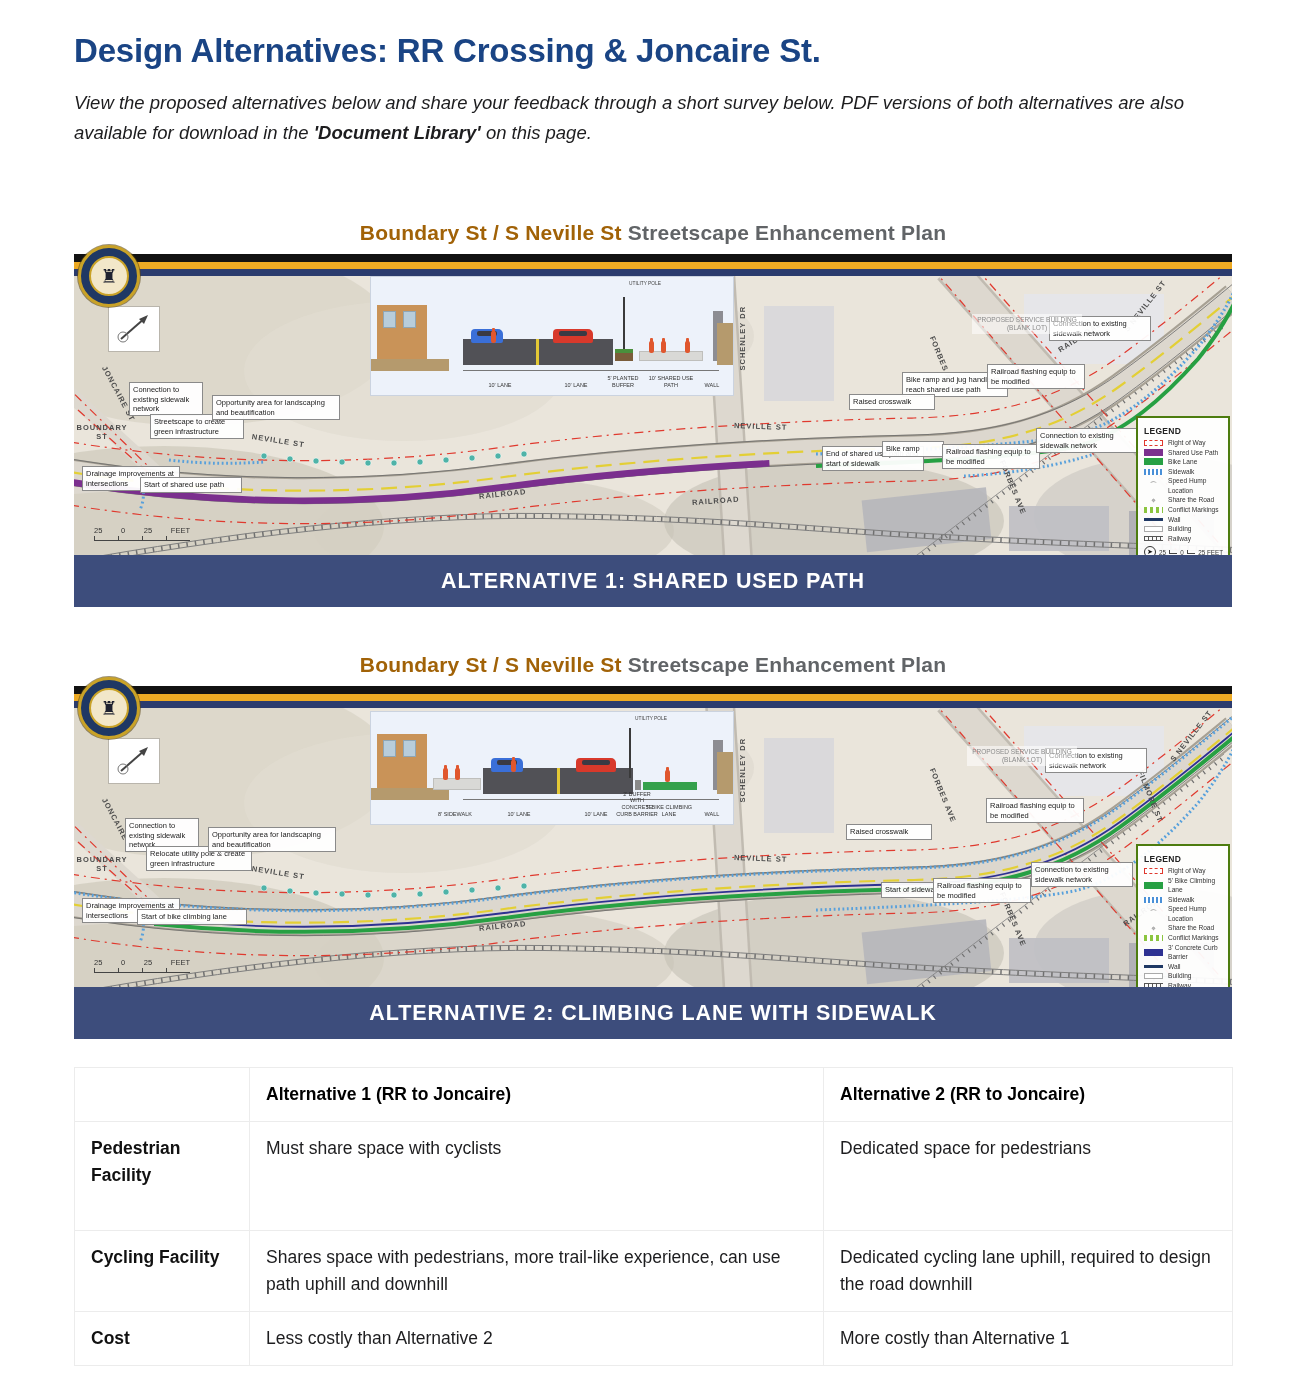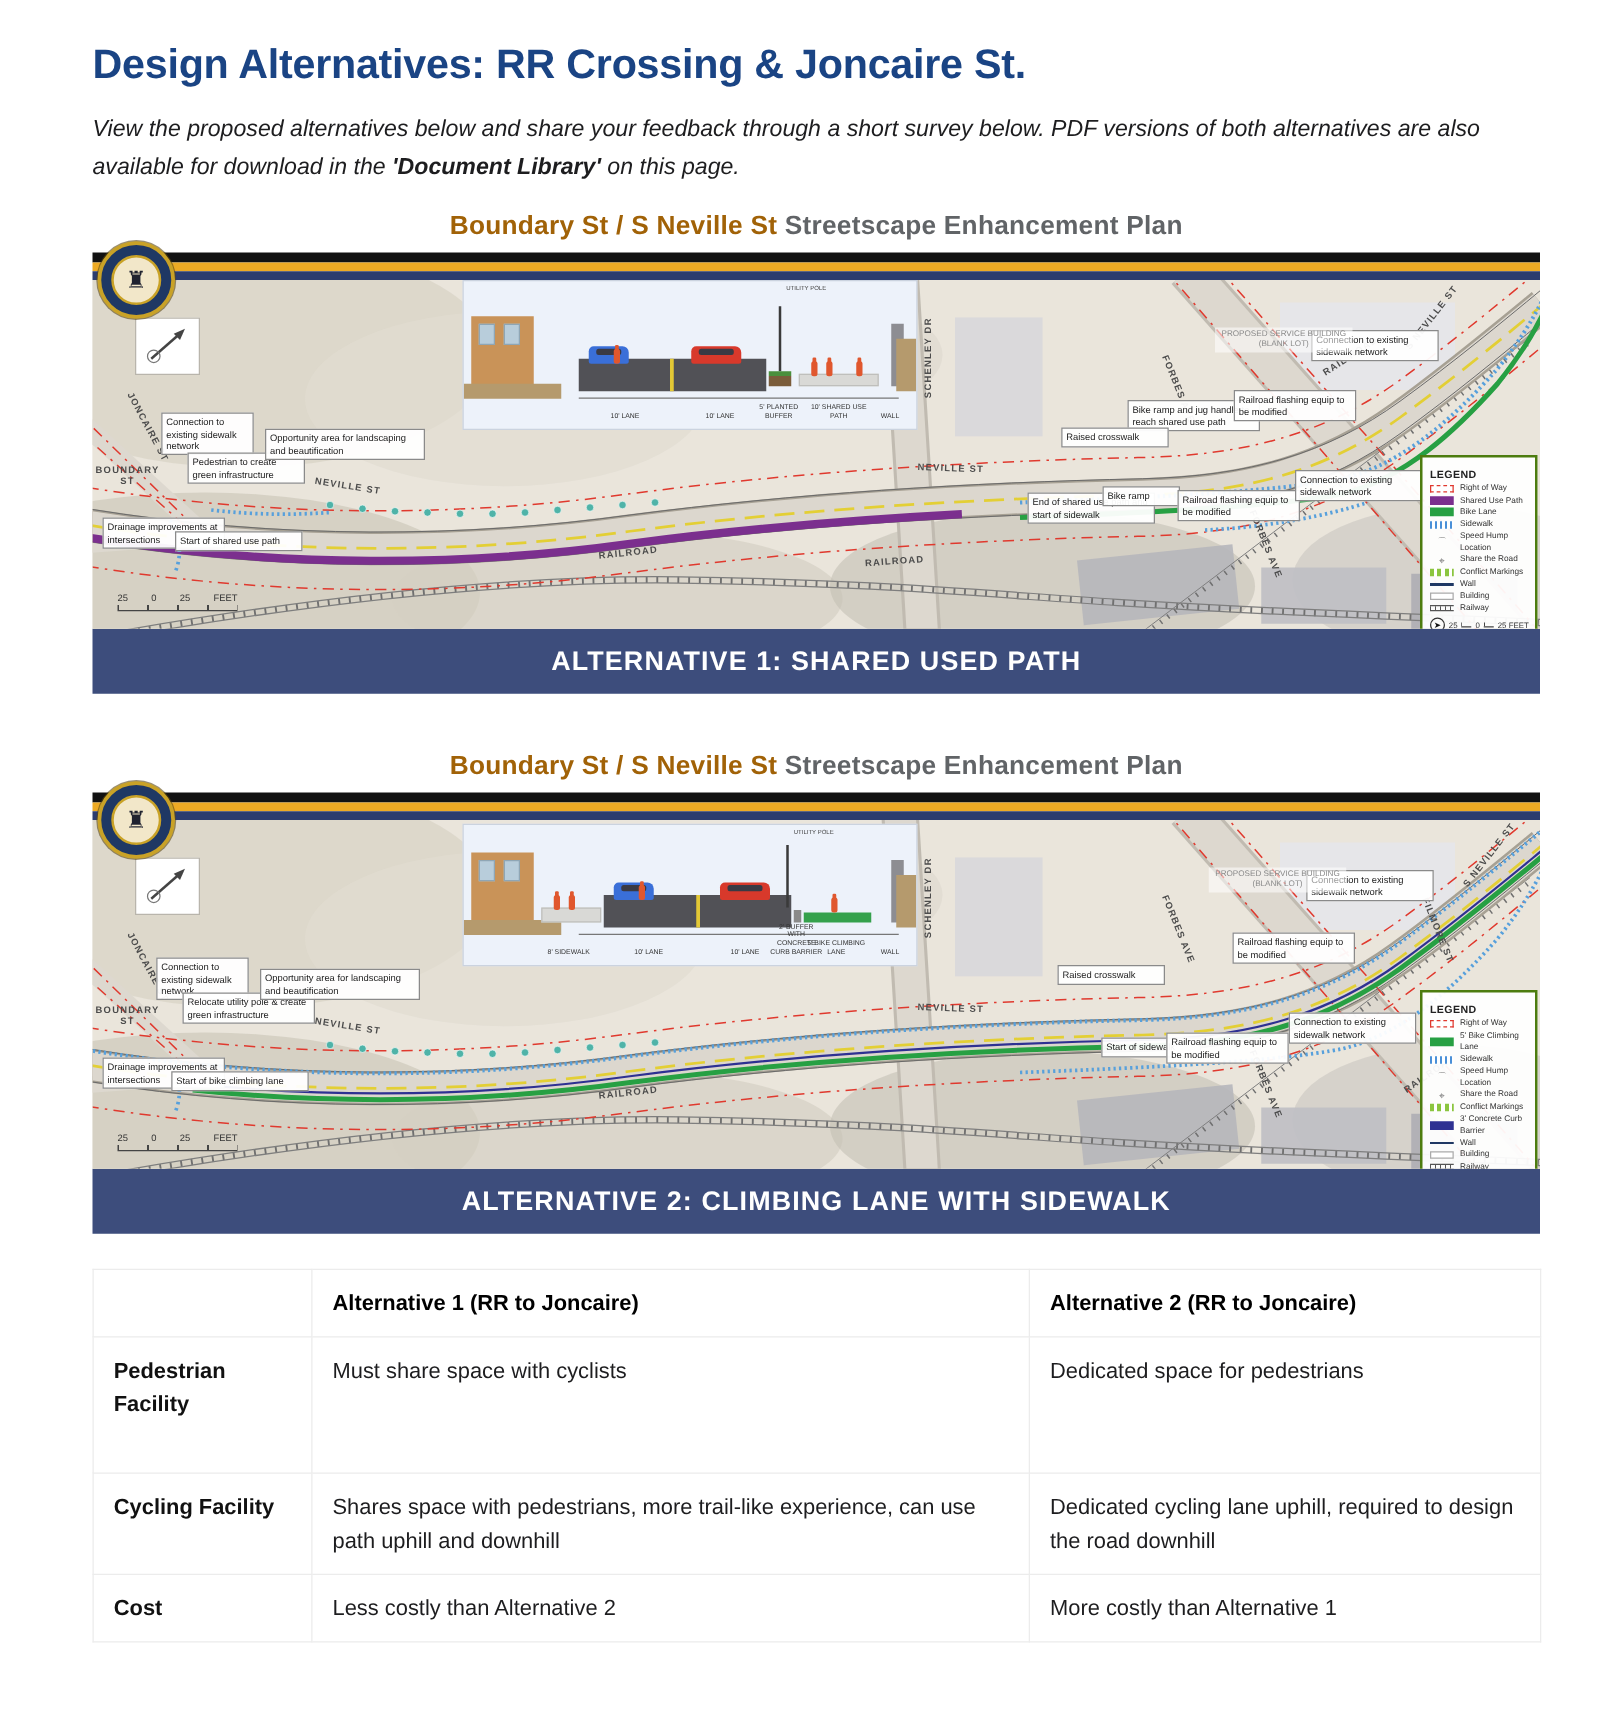--- a/index.html
+++ b/index.html
@@ -1,20 +1,20 @@
 <!DOCTYPE html>
 <html><head>
 <meta charset="utf-8">
 <style>
   html,body{margin:0;padding:0;background:#fff;}
   body{font-family:"Liberation Sans","DejaVu Sans",sans-serif;color:#1d1d1f;}
   .page{width:1298px;height:1380px;overflow:hidden;background:#fff;box-sizing:border-box;padding:26px 66px 0 74px;}
   h1.page-title{margin:6px 0 18px 0;font-size:33px;line-height:1.15;color:#1a4484;font-weight:bold;letter-spacing:-.2px;}
   p.intro{font-size:18.5px;line-height:1.55;margin:0 0 20px 0;max-width:1105px;}
-  p.note{font-size:18.5px;line-height:1.6;font-style:italic;margin:0 0 20px 0;max-width:1150px;}
+  p.note{font-size:18.5px;line-height:1.6;font-style:italic;margin:0 0 72px 0;max-width:1150px;}
   p.note strong{font-style:italic;}
 
   
   .map-figure{position:relative;width:1158px;margin:0 0 44px 0;}
   .map-figure.last{margin-bottom:28px;}
   .map-title{text-align:center;font-size:21px;padding:2px 0 9px 0;color:#616467;font-weight:600;letter-spacing:.2px;}
   .map-title b{color:#a16207;font-weight:bold;}
   .stripe{height:22px;display:flex;flex-direction:column;}
   .stripe .s1{height:8px;background:#121212;}
   .stripe .s2{height:7px;background:#edaa24;}
@@ -209,21 +209,21 @@
           <div class="abs cs-dimline"></div>
           <div class="abs cs-pole-label" style="left:258px;">UTILITY POLE</div>
           <div class="abs cs-dim" style="left:129px;width:42px;">10' LANE</div>
           <div class="abs cs-dim" style="left:205px;width:42px;">10' LANE</div>
           <div class="abs cs-dim" style="left:252px;width:44px;">5' PLANTED BUFFER</div>
           <div class="abs cs-dim" style="left:300px;width:56px;">10' SHARED USE PATH</div>
           <div class="abs cs-dim" style="left:341px;width:26px;">WALL</div>
         </div>
       <div class="callouts">
           <div class="callout" style="left: 55px; top: 106px; width: 66px;">Connection to existing sidewalk network</div>
-          <div class="callout" style="left: 76px; top: 138px; width: 86px;">Pedestrian to create green infrastructure</div>
+          <div class="callout" style="left: 76px; top: 138px; width: 86px;">Streetscape to create green infrastructure</div>
           <div class="callout" style="left: 138px; top: 119px; width: 120px;">Opportunity area for landscaping and beautification</div>
           <div class="callout" style="left: 8px; top: 190px; width: 90px;">Drainage improvements at intersections</div>
           <div class="callout" style="left: 66px; top: 201px; width: 94px;">Start of shared use path</div>
           <div class="callout" style="left: 828px; top: 96px; width: 98px;">Bike ramp and jug handle to reach shared use path</div>
           <div class="callout" style="left: 775px; top: 118px; width: 78px;">Raised crosswalk</div>
           <div class="callout" style="left: 913px; top: 88px; width: 90px;">Railroad flashing equip to be modified</div>
           <div class="callout" style="left: 975px; top: 40px; width: 94px;">Connection to existing sidewalk network</div>
           <div class="callout" style="left: 748px; top: 170px; width: 94px;">End of shared use path and start of sidewalk</div>
           <div class="callout" style="left: 808px; top: 165px; width: 54px;">Bike ramp</div>
           <div class="callout" style="left: 868px; top: 168px; width: 90px;">Railroad flashing equip to be modified</div>

